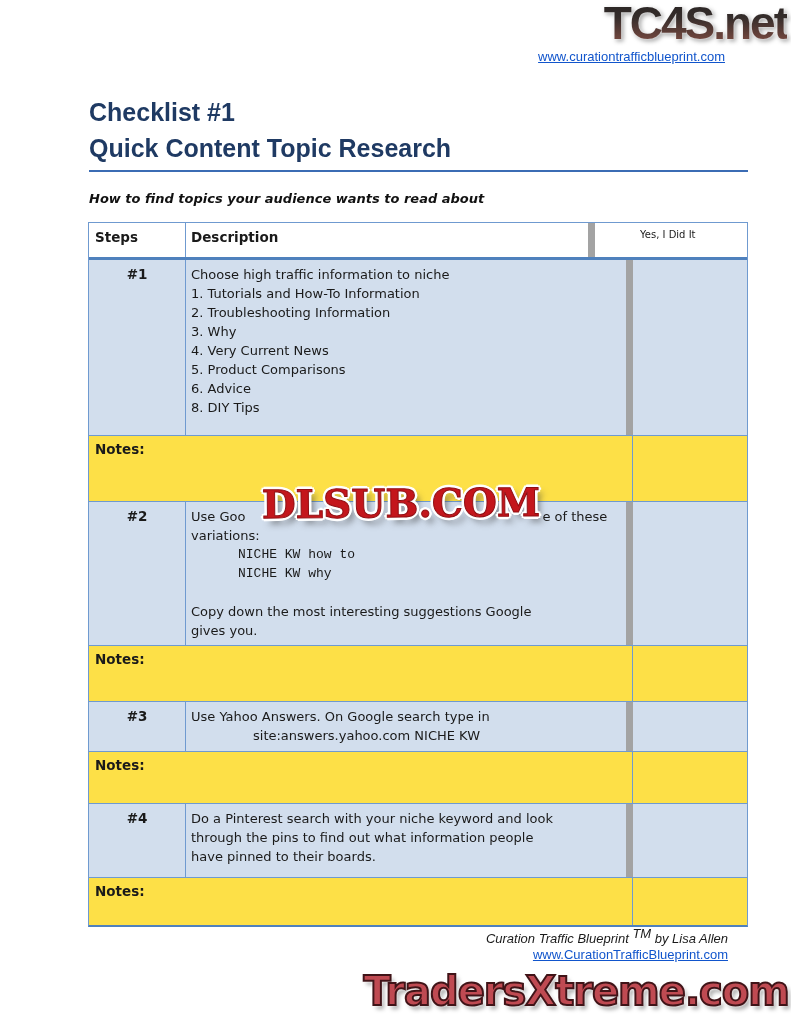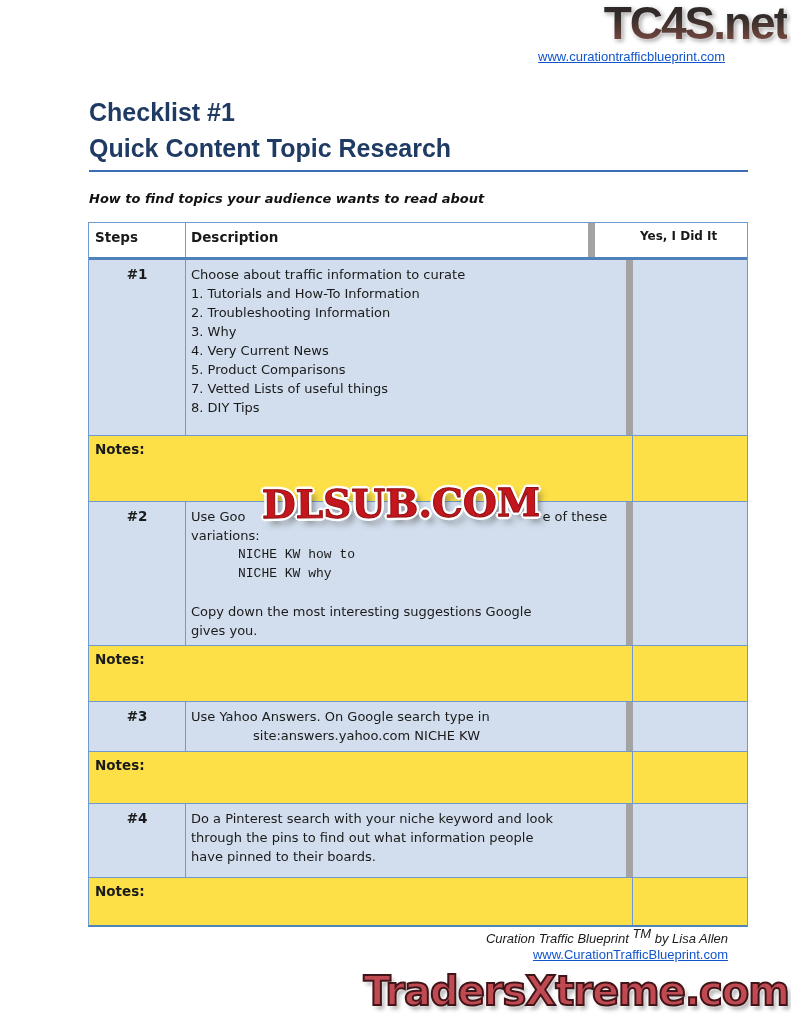--- a/index.html
+++ b/index.html
@@ -52,21 +52,21 @@
     font-size:13px; color:#1a1a1a;
   }
   .trow { display:flex; width:100%; border-bottom:1px solid #6F9AD0; }
   .trow:last-child { border-bottom:none; }
   .thead-row { height:37px; background:#ffffff; border-bottom:3px solid #4F81BD; }
   .c-steps { width:97px; border-right:1px solid #6F9AD0; text-align:center; padding-top:6px; flex:none; }
   .c-desc  { flex:1; border-right:7px solid #a3a3a3; padding:5px 6px 5px 5px; line-height:19px; }
   .c-yes   { width:114px; flex:none; }
   .thead-row .c-steps { text-align:left; padding:6px 0 4px 6px; font-weight:bold; font-size:13.5px; }
   .thead-row .c-desc  { font-weight:bold; font-size:13.5px; }
-  .thead-row .c-yes   { font-weight:bold; font-size:12px; padding:6px 0 0 7px;margin-left:38px; }
+  .thead-row .c-yes   { font-weight:normal; font-size:10px; padding:6px 0 0 7px;margin-left:38px; }
   .step-row { background:#D2DEED; }
   .step-num { font-weight:bold; font-size:13.5px; }
   .notes-row { background:#fde047; }
   .c-notes { flex:1; border-right:1px solid #6F9AD0; padding:5px 6px; font-weight:bold; font-size:13.5px; }
   .indent1 { padding-left:47px;font-family:Liberation Mono, monospace; }
   .indent2 { padding-left:62px; }
   .gap-hidden { display:inline-block; width:297px; }
   .blank-line { height:19px; }
 
   
@@ -137,27 +137,27 @@
 
     <div class="trow thead-row">
       <div class="c-steps">Steps</div>
       <div class="c-desc">Description</div>
       <div class="c-yes">Yes, I Did It</div>
     </div>
 
     <div class="trow step-row h-r1">
       <div class="c-steps step-num">#1</div>
       <div class="c-desc">
-        <div>Choose about traffic information to curate</div>
+        <div>Choose high traffic information to niche</div>
         <div>1. Tutorials and How-To Information</div>
         <div>2. Troubleshooting Information</div>
         <div>3. Why</div>
         <div>4. Very Current News</div>
         <div>5. Product Comparisons</div>
-        <div>7. Vetted Lists of useful things</div>
+        <div>6. Advice</div>
         <div>8. DIY Tips</div>
       </div>
       <div class="c-yes"></div>
     </div>
 
     <div class="trow notes-row h-n1">
       <div class="c-notes">Notes:</div>
       <div class="c-yes"></div>
     </div>
 

